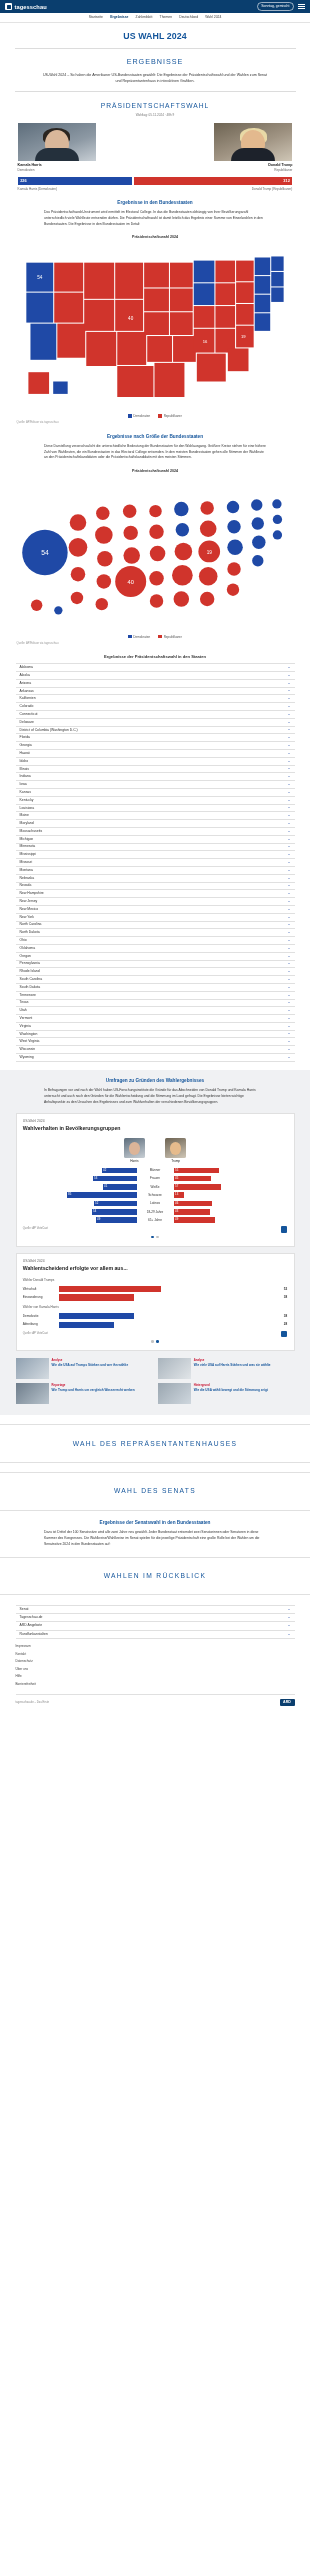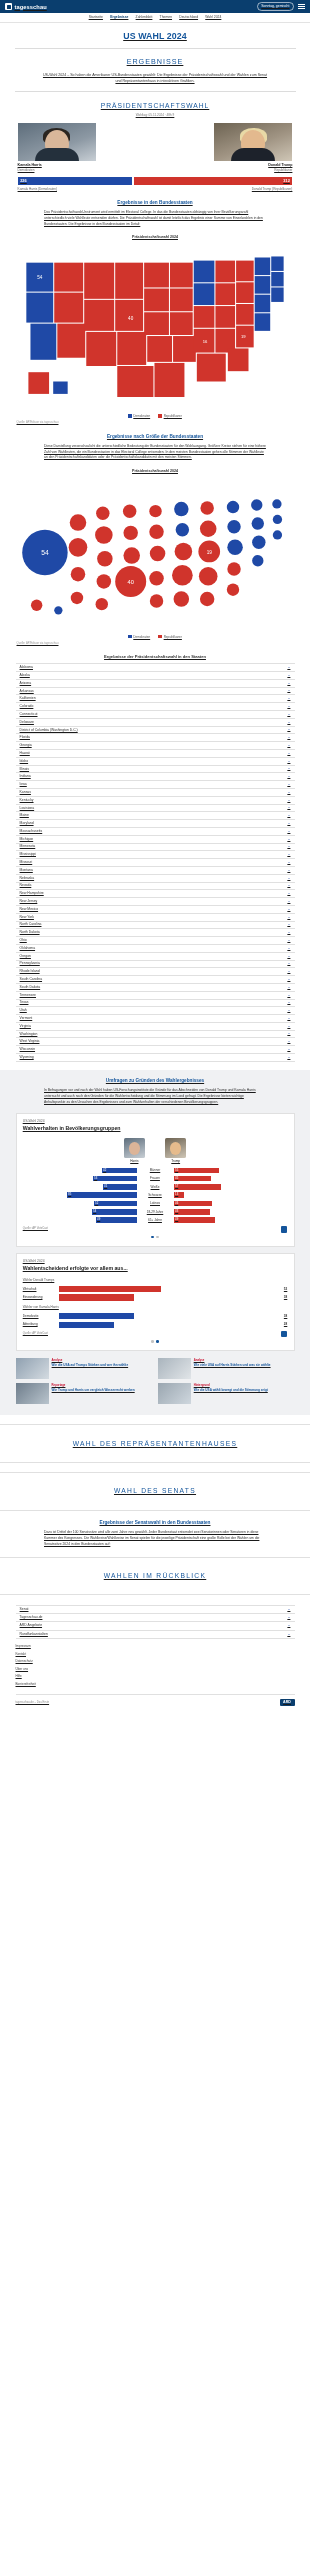--- a/index.html
+++ b/index.html
@@ -6,21 +6,21 @@
   * { box-sizing: border-box; }
   html, body { margin:0; padding:0; }
   body {
     width:310px;
     font-family:"Liberation Sans", sans-serif;
     background:#ffffff;
     color:#1a1a1a;
     font-size:4.7px;
     line-height:1.45;
   }
-  .page { width:310px; position:relative;text-decoration:underline; }
+  .page { width:310px; position:relative; }
 
   
   .topbar {
     background:#0a3e6e;
     color:#fff;
     height:13.4px;
     display:flex;
     align-items:center;
     padding:0 5.2px;
     gap:4.1px;

